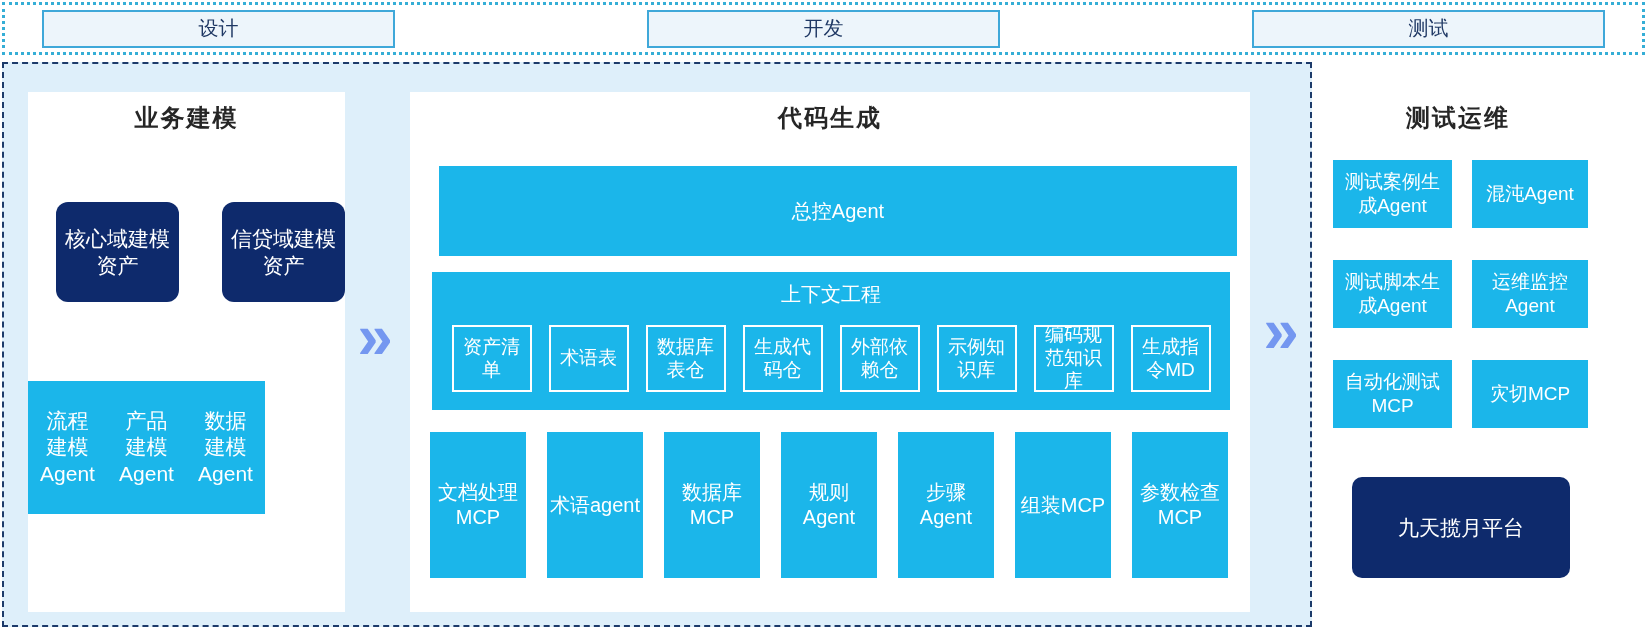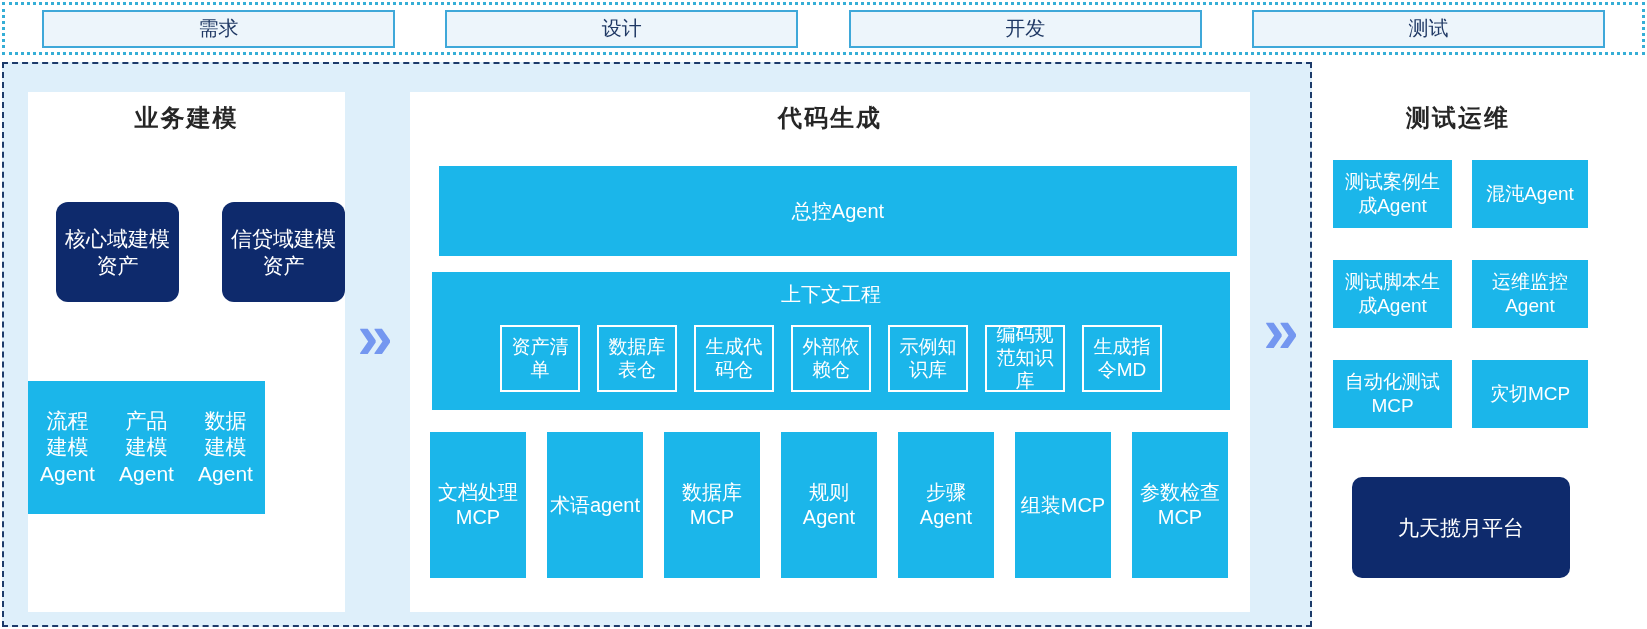--- a/index.html
+++ b/index.html
@@ -102,21 +102,20 @@
     font-size:64px;font-weight:bold;display:flex;align-items:center;justify-content:center;
     user-select:none;
   }
   .chevron-1{left:341px;top:242px;}
   .chevron-2{left:1247px;top:236px;}
 </style>
 </head>
 <body>
 
 <div class="top-strip">
-  <div class="stage">需求</div>
   <div class="stage">设计</div>
   <div class="stage">开发</div>
   <div class="stage">测试</div>
 </div>
 
 <div class="container">
 
   <section class="panel left-panel">
     <h2>业务建模</h2>
     <div class="asset-row">
@@ -141,20 +140,21 @@
   <div class="chevron chevron-1">»</div>
 
   <section class="panel mid-panel">
     <h2>代码生成</h2>
     <div class="box master-bar">总控Agent</div>
     <div class="context-block">
       <div class="context-title">上下文工程</div>
       <div class="context-items">
         <div class="box">资产清
 单</div>
+        <div class="box">术语表</div>
         <div class="box">数据库
 表仓</div>
         <div class="box">生成代
 码仓</div>
         <div class="box">外部依
 赖仓</div>
         <div class="box">示例知
 识库</div>
         <div class="box">编码规
 范知识

